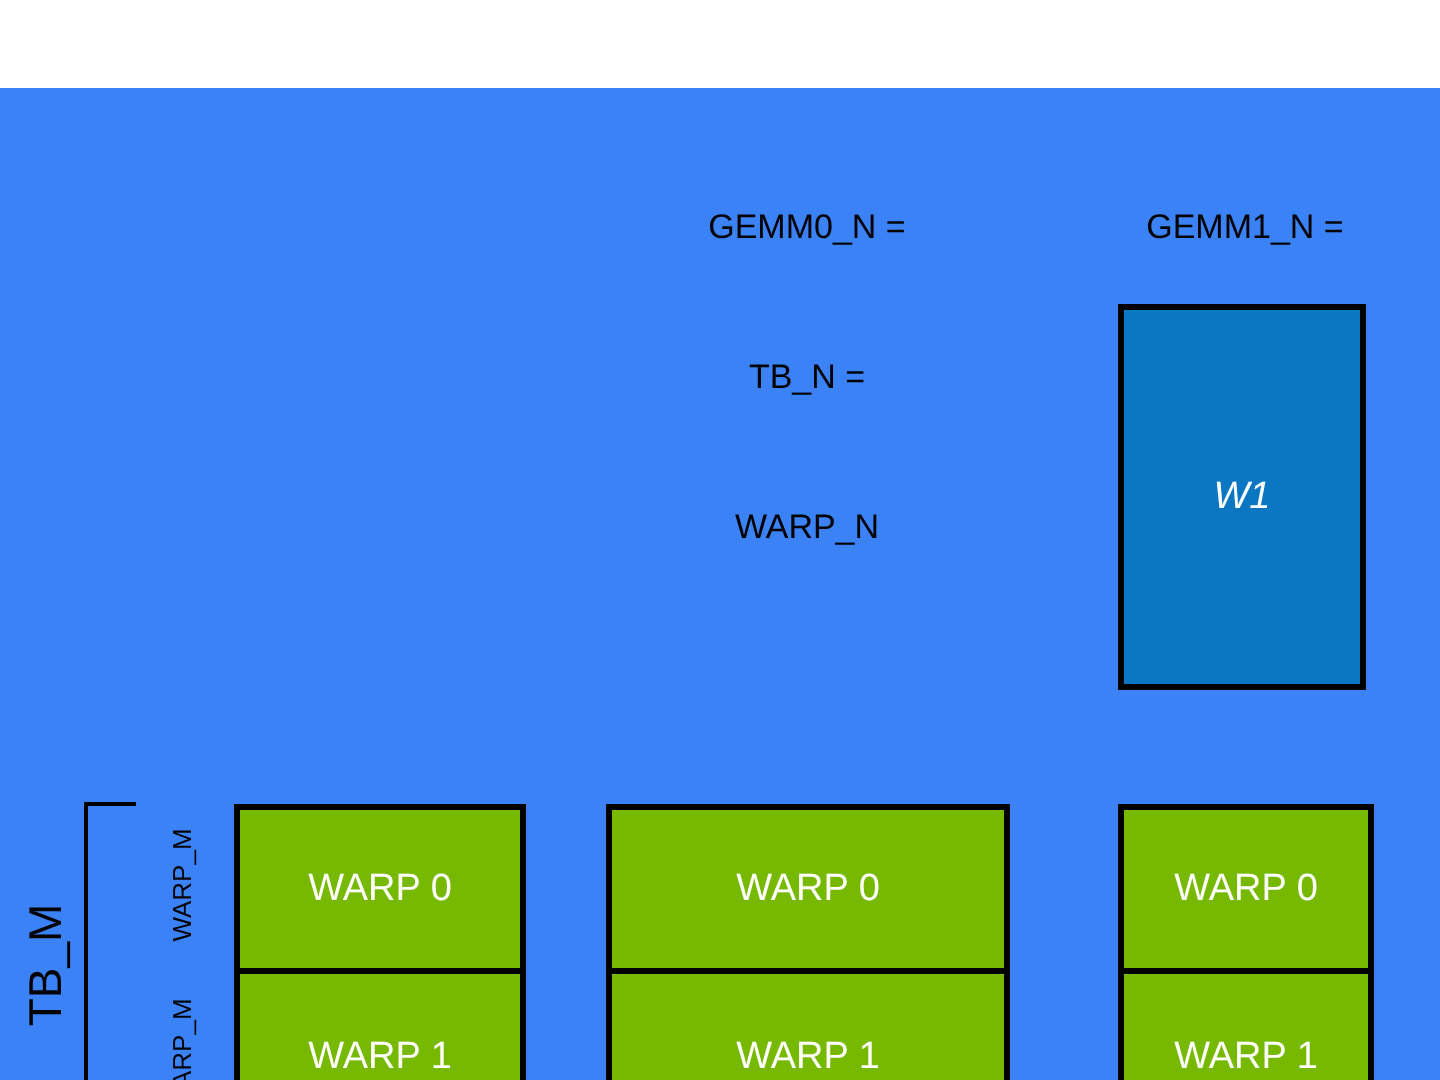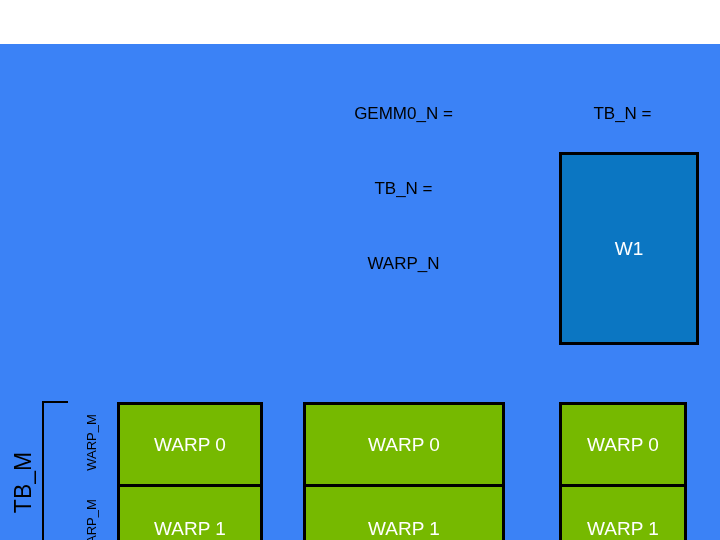--- a/index.html
+++ b/index.html
@@ -44,21 +44,21 @@
     display: flex;
     align-items: center;
     justify-content: center;
   }
   .blue-box .box-label {
     color: #ffffff;
     font-size: 19px;
     line-height: 19px;
   }
   #blue-w0 { left: 303px; top: 169px; width: 202px; height: 129px; }
-  #blue-w1 { left: 559px; top: 108px; width: 140px; height: 193px; }
+  #blue-w1 { left: 559px; top: 108px; width: 124px; height: 193px; font-style: italic; }
 
   
   .green-col {
     position: absolute;
     top: 358px;
     height: 170px;
     border: 3px solid #000000;
     box-sizing: border-box;
     display: flex;
     flex-direction: column;
@@ -132,20 +132,21 @@
 
 <div id="canvas">
 
   <div class="col-header" id="header-gemm0">
     <span class="hline">GEMM0_N =</span>
     <span class="hline">TB_N =</span>
     <span class="hline">WARP_N</span>
   </div>
 
   <div class="col-header" id="header-gemm1">
+    <span class="hline">GEMM1_N =</span>
     <span class="hline">TB_N =</span>
     <span class="hline">WARP_N</span>
   </div>
 
 
   <div class="blue-box" id="blue-w1">
     <span class="box-label">W1</span>
   </div>
 
   <div id="tb-m-bracket"></div>

